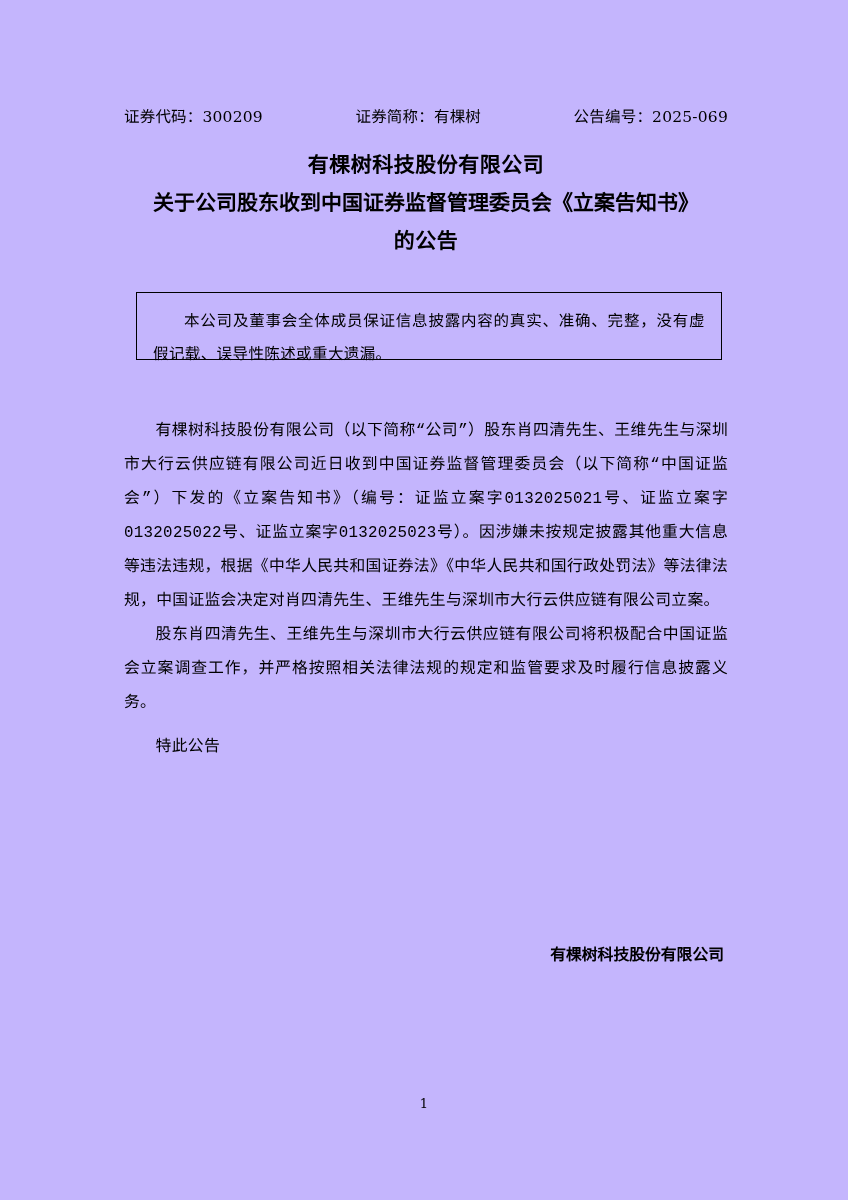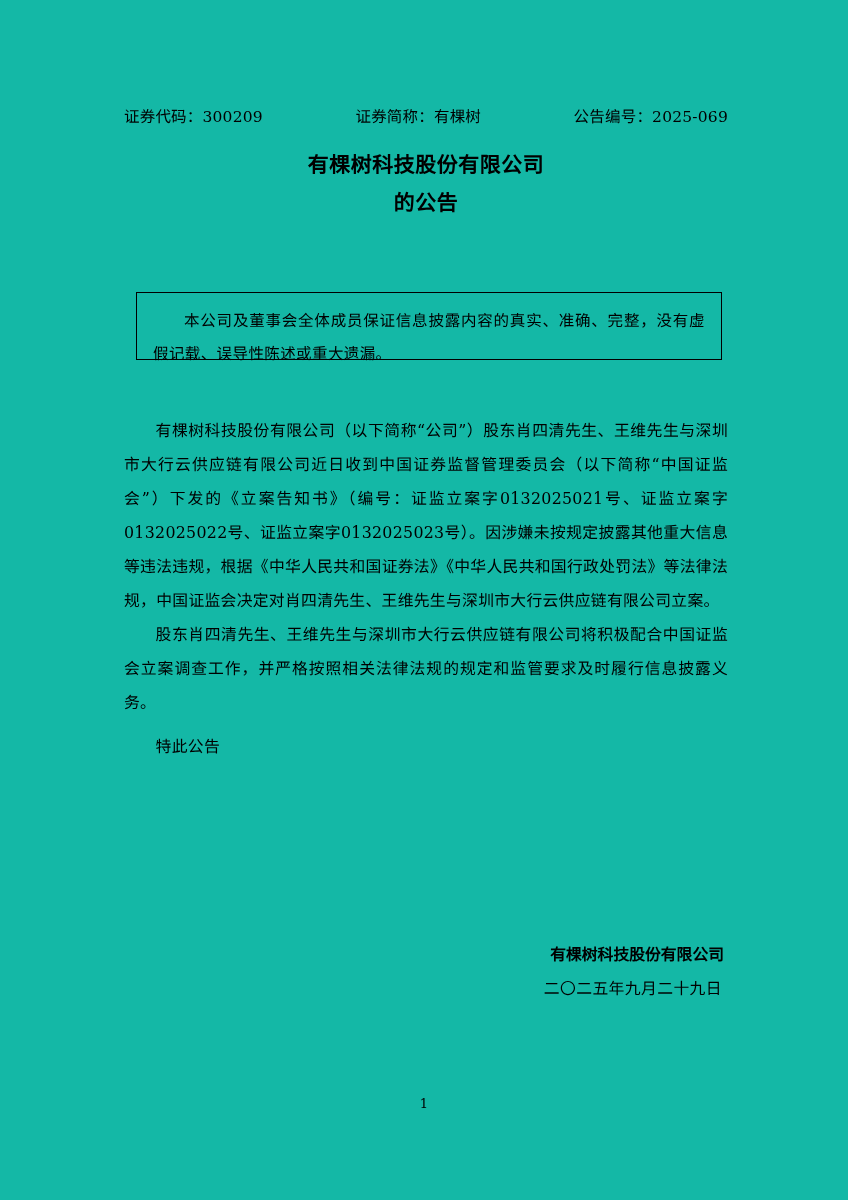--- a/index.html
+++ b/index.html
@@ -10,21 +10,21 @@
   }
   body {
     font-family: "DejaVu Serif", "Liberation Serif", serif;
     color: #000000;
   }
   .page {
     position: relative;
     width: 848px;
     height: 1200px;
     margin: 0 auto;
-    background: #14b8a6;
+    background: #c4b5fd;
     overflow: hidden;
     box-sizing: border-box;
   }
 
   
   .doc-header {
     position: absolute;
     left: 124px;
     top: 104px;
     width: 604px;
@@ -90,20 +90,21 @@
     width: 604px;
   }
   .para {
     font-size: 15.8px;
     line-height: 34px;
     text-align: justify;
     text-justify: inter-ideograph;
     text-indent: 2em;
     letter-spacing: 0.3px;
     margin: 0 0 0 0;
+    font-family: Liberation Mono, monospace;
   }
   .para.notice {
     text-indent: 2em;
     margin-top: 10px;
   }
 
   
   .signature {
     position: absolute;
     left: 124px;
@@ -148,35 +149,35 @@
 <div class="page">
 
   <div class="doc-header">
     <span class="hdr-item">证券代码：300209</span>
     <span class="hdr-item hdr-mid">证券简称：有棵树</span>
     <span class="hdr-item">公告编号：2025-069</span>
   </div>
 
   <div class="title-block">
     <span class="title-line l1">有棵树科技股份有限公司</span>
+    <span class="title-line l2">关于公司股东收到中国证券监督管理委员会《立案告知书》</span>
     <span class="title-line l3">的公告</span>
   </div>
 
   <div class="disclaimer-box">
     <p class="disclaimer-text">本公司及董事会全体成员保证信息披露内容的真实、准确、完整，没有虚假记载、误导性陈述或重大遗漏。</p>
   </div>
 
   <div class="body-block">
     <p class="para">有棵树科技股份有限公司（以下简称“公司”）股东肖四清先生、王维先生与深圳市大行云供应链有限公司近日收到中国证券监督管理委员会（以下简称“中国证监会”）下发的《立案告知书》（编号：证监立案字0132025021号、证监立案字0132025022号、证监立案字0132025023号）。因涉嫌未按规定披露其他重大信息等违法违规，根据《中华人民共和国证券法》《中华人民共和国行政处罚法》等法律法规，中国证监会决定对肖四清先生、王维先生与深圳市大行云供应链有限公司立案。</p>
     <p class="para">股东肖四清先生、王维先生与深圳市大行云供应链有限公司将积极配合中国证监会立案调查工作，并严格按照相关法律法规的规定和监管要求及时履行信息披露义务。</p>
     <p class="para notice">特此公告</p>
   </div>
 
   <div class="signature">
     <span class="sig-line sig-company">有棵树科技股份有限公司</span>
-    <span class="sig-line sig-date">二〇二五年九月二十九日</span>
   </div>
 
   <div class="footer">
     <span>1</span>
   </div>
 
 </div>
 
 </body></html>

